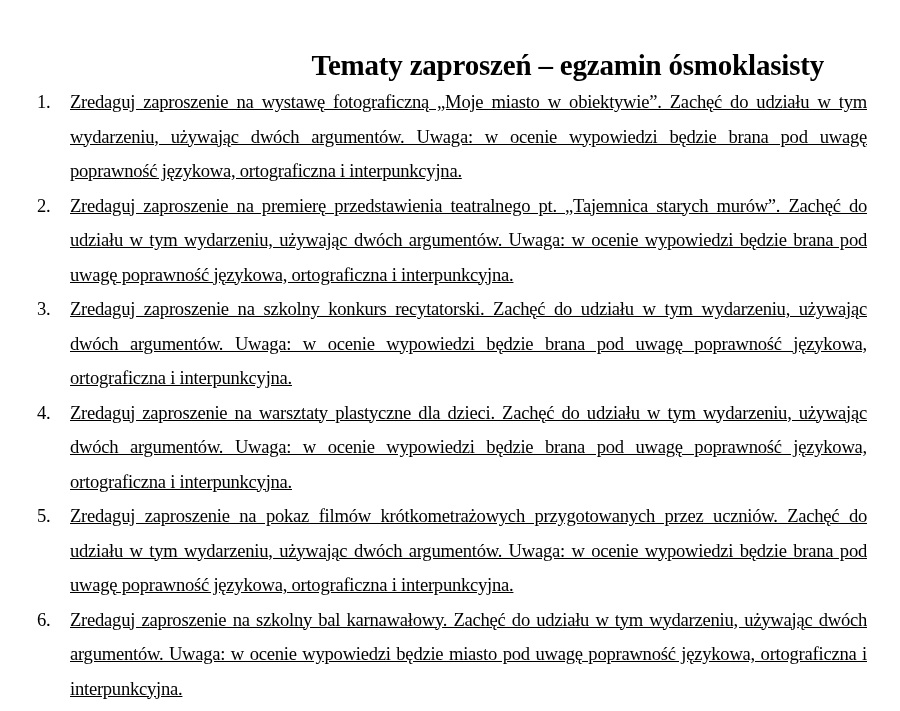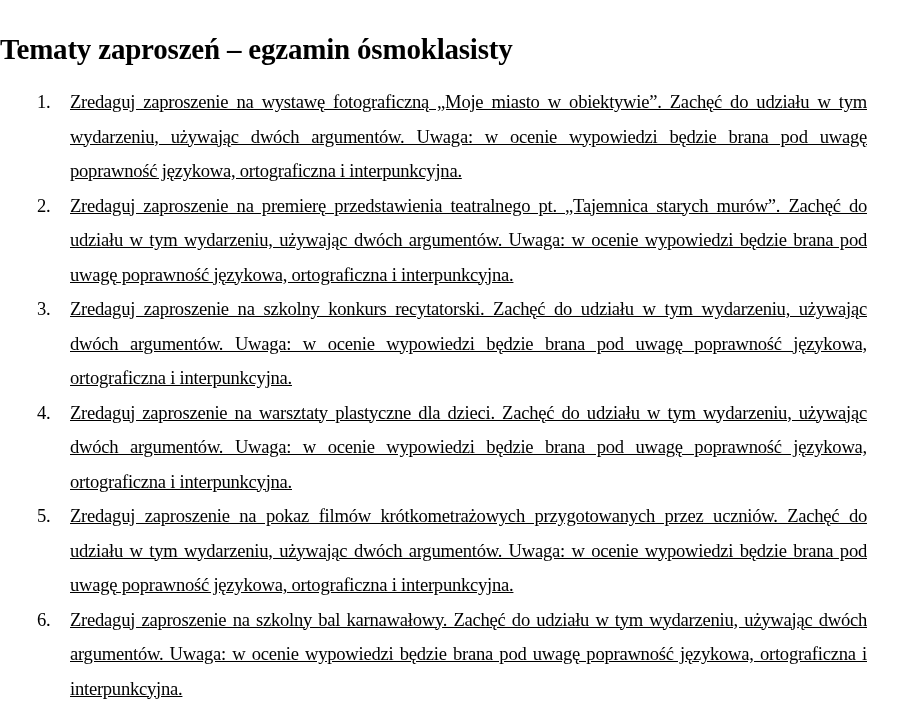--- a/index.html
+++ b/index.html
@@ -20,25 +20,25 @@
       left: 0;
       top: 0;
       width: 900px;
       height: 711px;
     }
     .title {
       position: absolute;
       left: 0;
       top: 31px;
       width: 808px;
-      text-align: left;
+      text-align: right;
       font-size: 29px;
       font-weight: bold;
       line-height: 36px;
-      margin: 0;
+      margin: 16px;
       letter-spacing: -0.2px;
     }
     .topics {
       position: absolute;
       left: 37px;
       top: 85px;
       width: 830px;
       margin: 0;
       padding: 0;
       list-style: none;
@@ -84,16 +84,16 @@
     <li class="topic">
       <span class="topic-num">4.</span>
       <span class="topic-text">Zredaguj zaproszenie na warsztaty plastyczne dla dzieci. Zachęć do udziału w tym wydarzeniu, używając dwóch argumentów. Uwaga: w ocenie wypowiedzi będzie brana pod uwagę poprawność językowa, ortograficzna i interpunkcyjna.</span>
     </li>
     <li class="topic">
       <span class="topic-num">5.</span>
       <span class="topic-text">Zredaguj zaproszenie na pokaz filmów krótkometrażowych przygotowanych przez uczniów. Zachęć do udziału w tym wydarzeniu, używając dwóch argumentów. Uwaga: w ocenie wypowiedzi będzie brana pod uwagę poprawność językowa, ortograficzna i interpunkcyjna.</span>
     </li>
     <li class="topic">
       <span class="topic-num">6.</span>
-      <span class="topic-text">Zredaguj zaproszenie na szkolny bal karnawałowy. Zachęć do udziału w tym wydarzeniu, używając dwóch argumentów. Uwaga: w ocenie wypowiedzi będzie brana pod uwagę poprawność językowa, ortograficzna i interpunkcyjna.</span>
+      <span class="topic-text">Zredaguj zaproszenie na szkolny bal karnawałowy. Zachęć do udziału w tym wydarzeniu, używając dwóch argumentów. Uwaga: w ocenie wypowiedzi będzie miasto pod uwagę poprawność językowa, ortograficzna i interpunkcyjna.</span>
     </li>
   </ol>
 </div>
 
 </body></html>

